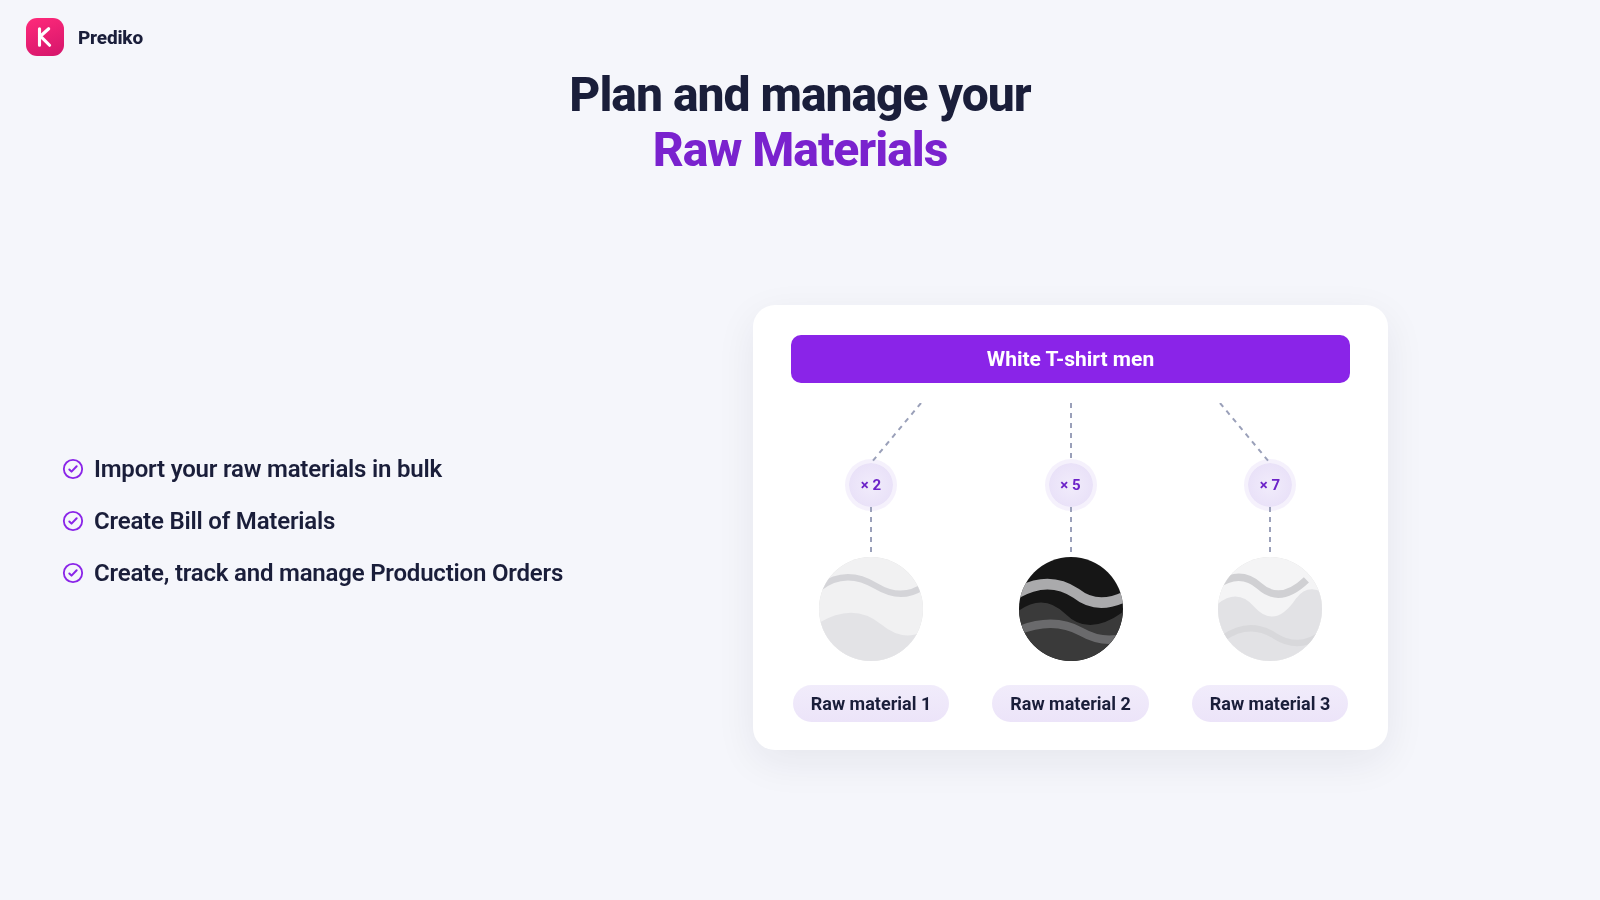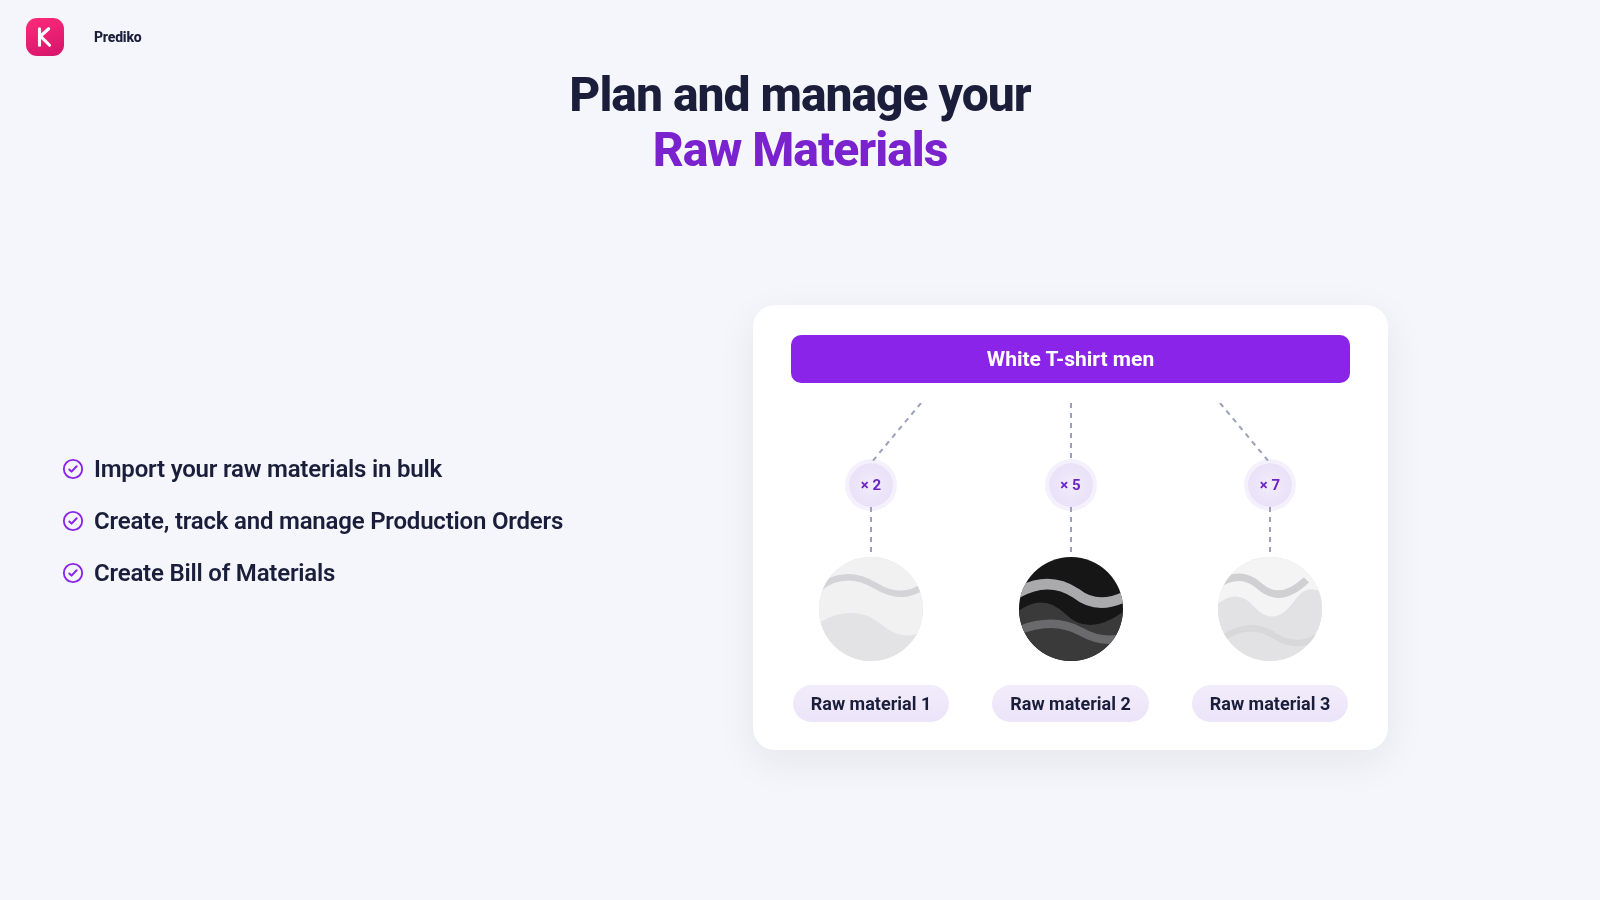--- a/index.html
+++ b/index.html
@@ -3,21 +3,21 @@
 <meta charset="utf-8">
 <style>
   * { box-sizing: border-box; margin: 0; padding: 0; }
   html, body { width: 1600px; height: 900px; font-family: -apple-system, BlinkMacSystemFont, "Segoe UI", Roboto, Arial, sans-serif; background:#f5f6fb; overflow:hidden; }
   body { position:relative; }
 
   
   .brand { position:absolute; top:18px; left:26px; display:flex; align-items:center; gap:14px; }
   .logo-mark { width:38px; height:38px; background:linear-gradient(160deg,#ff2a7a 0%,#d4156b 100%); border-radius:11px; position:relative; display:flex; align-items:center; justify-content:center; }
   .logo-mark svg { width:22px; height:22px; }
-  .brand-name { font-size:14px; font-weight:800; color:#1a1e3a; letter-spacing:-0.2px;margin-left:16px; }
+  .brand-name { font-size:19px; font-weight:800; color:#1a1e3a; letter-spacing:-0.2px; }
 
   
   .headline { position:absolute; top:66px; left:0; right:0; text-align:center; }
   .headline .line1 { font-size:48px; font-weight:800; letter-spacing:-1px; color:#1a1e3a; }
   .headline .line2 { font-size:48px; font-weight:800; letter-spacing:-1px; color:#7a22ce; margin-top:-2px; }
 
   
   .bullets { position:absolute; left:62px; top:455px; }
   .bullet { display:flex; align-items:center; gap:10px; margin-bottom:24px; }
   .check-icon { width:22px; height:22px; flex:none; }
@@ -61,28 +61,28 @@
         <circle cx="12" cy="12" r="10" stroke="#8a24e8" stroke-width="2"></circle>
         <path d="M8 12.5l2.4 2.4L16 9" stroke="#8a24e8" stroke-width="2.2" stroke-linecap="round" stroke-linejoin="round"></path>
       </svg>
     <span class="bullet-text">Import your raw materials in bulk</span>
   </div>
   <div class="bullet">
     <svg class="check-icon" viewBox="0 0 24 24" fill="none">
         <circle cx="12" cy="12" r="10" stroke="#8a24e8" stroke-width="2"></circle>
         <path d="M8 12.5l2.4 2.4L16 9" stroke="#8a24e8" stroke-width="2.2" stroke-linecap="round" stroke-linejoin="round"></path>
       </svg>
-    <span class="bullet-text">Create, track and manage Production Orders</span>
+    <span class="bullet-text">Create Bill of Materials</span>
   </div>
   <div class="bullet">
     <svg class="check-icon" viewBox="0 0 24 24" fill="none">
         <circle cx="12" cy="12" r="10" stroke="#8a24e8" stroke-width="2"></circle>
         <path d="M8 12.5l2.4 2.4L16 9" stroke="#8a24e8" stroke-width="2.2" stroke-linecap="round" stroke-linejoin="round"></path>
       </svg>
-    <span class="bullet-text">Create Bill of Materials</span>
+    <span class="bullet-text">Create, track and manage Production Orders</span>
   </div>
 </div>
 
 <div class="card">
   <div class="product-chip">White T-shirt men</div>
   <div class="materials-row">
 
     <div class="mat-col">
       <div class="connector-top">
         <svg viewBox="0 0 160 60">

